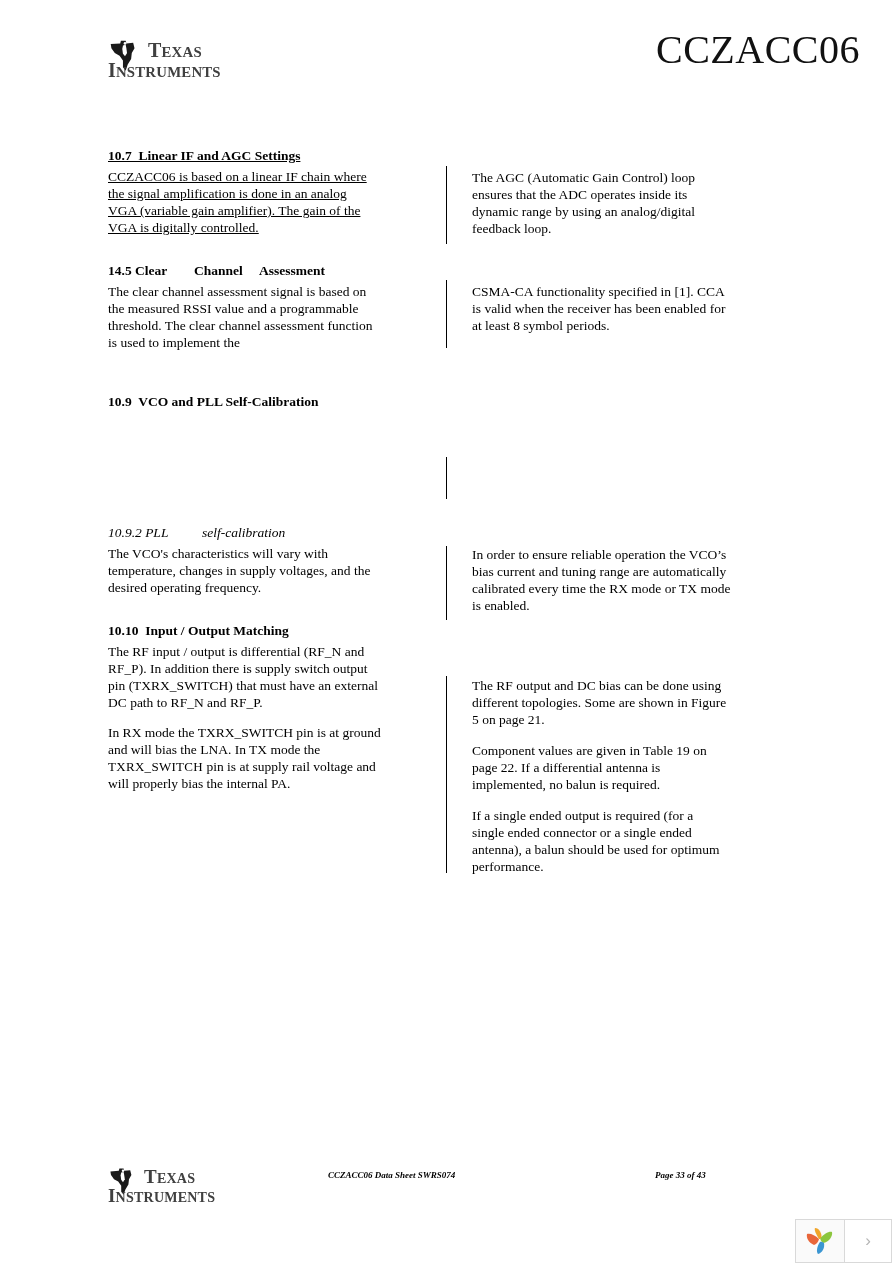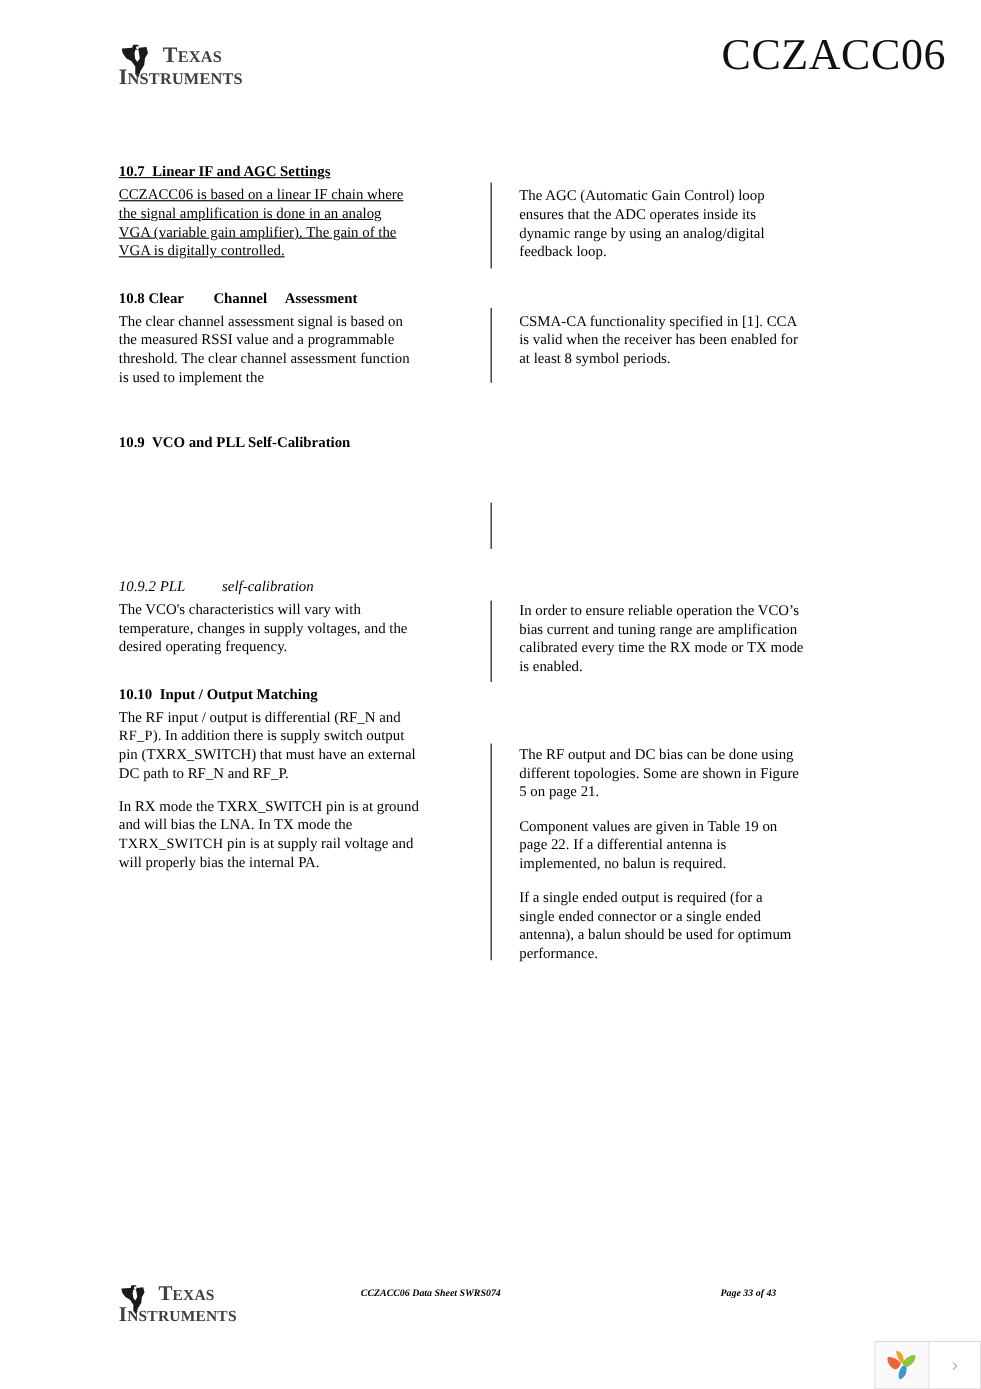--- a/index.html
+++ b/index.html
@@ -168,41 +168,41 @@
   <div class="block col-left" style="top:147px;text-decoration:underline;">
     <h3 class="sec-head">10.7  Linear IF and AGC Settings</h3>
     <p class="para">CCZACC06 is based on a linear IF chain where the signal amplification is done in an analog VGA (variable gain amplifier). The gain of the VGA is digitally controlled.</p>
   </div>
   <div class="vrule" style="left:446px; top:166px; height:78px;"></div>
   <div class="block col-right" style="top:169px;">
     <p class="para">The AGC (Automatic Gain Control) loop ensures that the ADC operates inside its dynamic range by using an analog/digital feedback loop.</p>
   </div>
 
   <div class="block col-left" style="top:262px;">
-    <h3 class="sec-head">10.8 Clear        Channel     Assessment</h3>
+    <h3 class="sec-head">14.5 Clear        Channel     Assessment</h3>
     <p class="para">The clear channel assessment signal is based on the measured RSSI value and a programmable threshold. The clear channel assessment function is used to implement the</p>
   </div>
   <div class="vrule" style="left:446px; top:280px; height:68px;"></div>
   <div class="block col-right" style="top:283px;">
     <p class="para">CSMA-CA functionality specified in [1]. CCA is valid when the receiver has been enabled for at least 8 symbol periods.</p>
   </div>
 
   <div class="block col-left" style="top:393px;">
     <h3 class="sec-head">10.9  VCO and PLL Self-Calibration</h3>
   </div>
 
   <div class="vrule" style="left:446px; top:457px; height:42px;"></div>
 
   <div class="block col-left" style="top:524px;">
     <h4 class="sub-head">10.9.2 PLL          self-calibration</h4>
     <p class="para">The VCO's characteristics will vary with temperature, changes in supply voltages, and the desired operating frequency.</p>
   </div>
   <div class="vrule" style="left:446px; top:546px; height:74px;"></div>
   <div class="block col-right" style="top:546px;">
-    <p class="para">In order to ensure reliable operation the VCO’s bias current and tuning range are amplification calibrated every time the RX mode or TX mode is enabled.</p>
+    <p class="para">In order to ensure reliable operation the VCO’s bias current and tuning range are automatically calibrated every time the RX mode or TX mode is enabled.</p>
   </div>
 
   <div class="block col-left" style="top:622px; width:280px;">
     <h3 class="sec-head">10.10  Input / Output Matching</h3>
     <p class="para" style="margin-bottom:0;">
       <span>The RF input / output is differential (RF_N and</span>
       <span class="big-inline">RF_P</span><span>). In addition there is supply switch output pin (TXRX_SWITCH) that must have an external DC path to RF_N and RF_P.</span>
     </p>
     <p class="para" style="margin-top:13px; margin-bottom:0;">
       <span>In RX mode the TXRX_SWITCH pin is at ground and will bias the LNA. In TX mode the</span>

